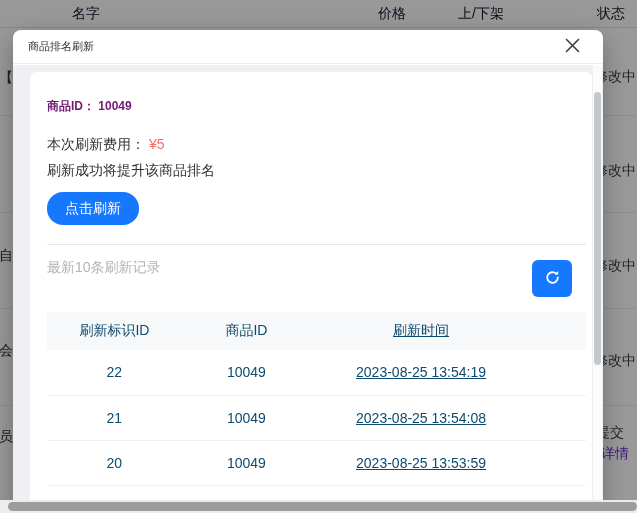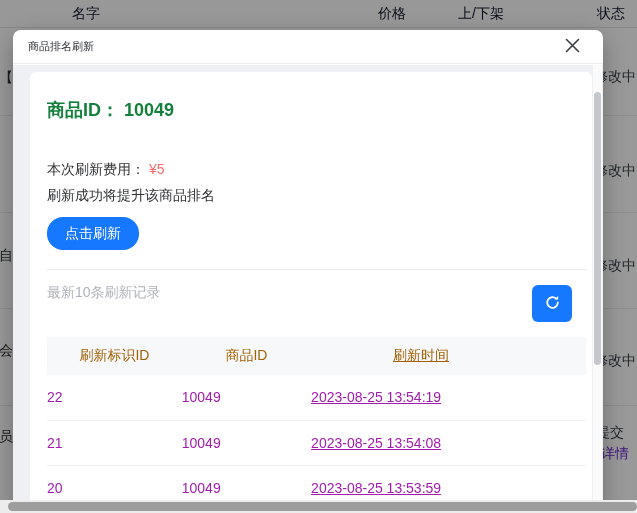--- a/index.html
+++ b/index.html
@@ -44,21 +44,21 @@
   .modal-body {
     position:absolute; top:35px; bottom:0; left:0; right:0;
     background:#eef0f4; padding:7px 11px 0 17px;
   }
   
   .v-track { position:absolute; top:35px; bottom:0; right:1px; width:9px; background:#fbfbfb; }
   .v-thumb { position:absolute; top:27px; left:1px; width:7px; height:273px; background:#c4c7cc; border-radius:4px; }
 
   
   .card { background:#fff; border-radius:6px; padding:26px 6px 24px 17px; min-height:600px; }
-  .pid-line { font-size:18px; font-weight:bold; color:#15803d; margin-bottom:34px; }
+  .pid-line { font-size:12px; font-weight:bold; color:#701a75; margin-bottom:16px; }
   .info-line { line-height:26px; color:#303133; }
   .red { color:#f56c6c; }
   .blue-link { color:#2e7cf6; margin-left:6px; cursor:pointer; text-decoration:none; }
   .cta-btn {
     margin-top:9px; height:33px; padding:0 18px; border:none; border-radius:16px;
     background:#1677ff; color:#fff; font-size:14px; cursor:pointer;
     font-family:inherit;
   }
   .divider { height:1px; background:#e8e8e8; margin-top:19px; }
   .records-row {
@@ -68,24 +68,24 @@
   .records-title { color:#b0b3b8; line-height:15px; }
   .icon-btn {
     width:40px; height:37px; margin-right:14px; margin-top:0;
     background:#1677ff; border:none; border-radius:6px; cursor:pointer;
     display:flex; align-items:center; justify-content:center;
   }
 
   
   .rec-table { width:100%; margin-top:15px; border-collapse:collapse; font-size:14px; }
   .rec-table th {
-    background:#f7f8fa; height:38px; font-weight:400; color:#a16207; text-align:center;
+    background:#f7f8fa; height:38px; font-weight:400; color:#0c4a6e; text-align:center;
   }
   .rec-table td {
-    height:45px; text-align:left; color:#a21caf; border-bottom:1px solid #f1f1f1;
+    height:45px; text-align:center; color:#0c4a6e; border-bottom:1px solid #f1f1f1;
   }
   .rec-table th:nth-child(1), .rec-table td:nth-child(1){ width:25%; }
   .rec-table th:nth-child(2), .rec-table td:nth-child(2){ width:24%; }
   .rec-table th:nth-child(3), .rec-table td:nth-child(3){ width:51%; padding-right:55px;text-decoration:underline; }
 
   
   .h-track { position:absolute; left:0; right:0; bottom:0; height:13px; background:#ececec; z-index:40; }
   .h-thumb { position:absolute; left:8px; right:0; top:2px; height:9px; background:#9d9d9d; border-radius:5px; }
 </style>
 </head>

